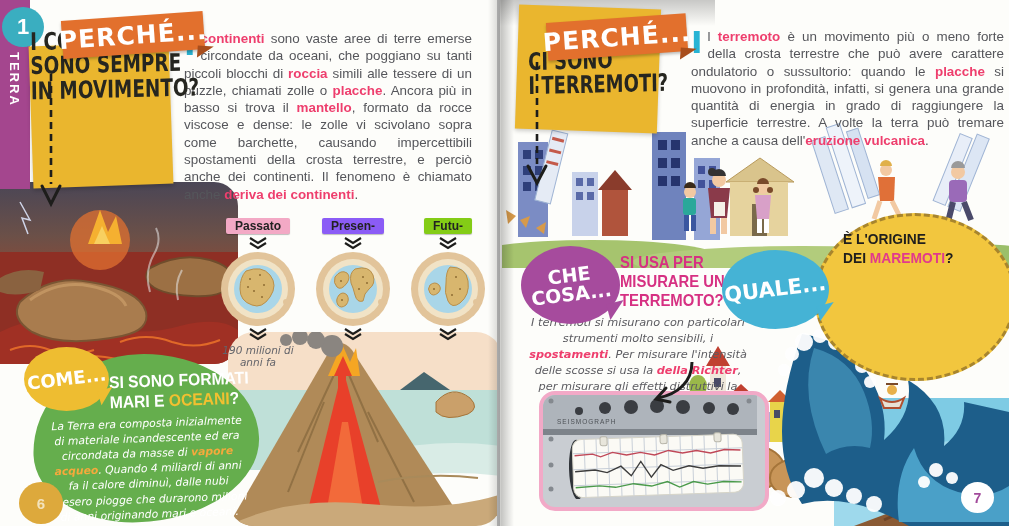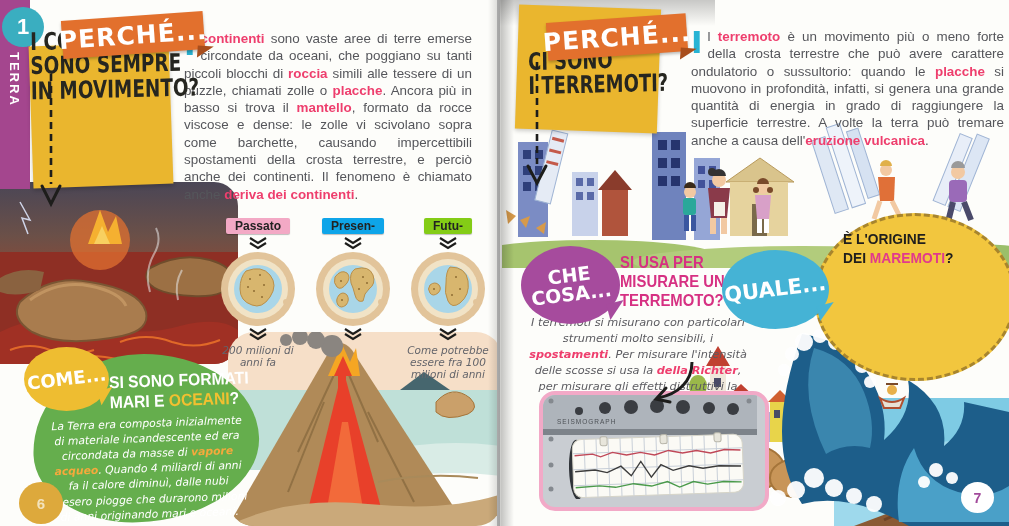--- a/index.html
+++ b/index.html
@@ -219,25 +219,25 @@
               <circle cx="44" cy="34" r="1"></circle>
               <circle cx="34" cy="40" r="1"></circle>
               <circle cx="42" cy="46" r="1"></circle>
               <circle cx="28" cy="36" r="1"></circle>
             </g>
           <rect x="63" y="48" width="9" height="6" rx="3" fill="#e2c49a"></rect>
         </svg>
         <svg class="chev" width="20" height="13" viewBox="0 0 20 13">
           <path d="M2 1 l8 5 8 -5 M2 6 l8 5 8 -5" stroke="#1d1d1b" stroke-width="2.2" fill="none"></path>
           </svg>
-        <div class="caption"><span>200 milioni di anni fa</span></div>
+        <div class="caption"><span>190 milioni di anni fa</span></div>
       </div>
 
       <div class="cup-item">
-        <span class="chip" style="background-color: #0ea5e9;">Presen-</span>
+        <span class="chip" style="background-color: #8b5cf6;">Presen-</span>
         <svg class="chev" width="20" height="13" viewBox="0 0 20 13">
           <path d="M2 1 l8 5 8 -5 M2 6 l8 5 8 -5" stroke="#1d1d1b" stroke-width="2.2" fill="none"></path>
           </svg>
         <svg width="76" height="76" viewBox="0 0 76 76">
           <circle cx="38" cy="38" r="37" fill="#e2c49a"></circle>
             <circle cx="38" cy="38" r="30" fill="#f1e3c6"></circle>
           <circle cx="38" cy="38" r="24" fill="#a9d6e8"></circle>
           <path d="M20 26 q6 -8 12 -4 q4 4 0 10 q-6 8 -10 4 q-4 -4 -2 -10z" fill="#d8b66e" stroke="#b98f4a"></path>
           <path d="M24 44 q4 -4 8 0 q3 5 -1 10 q-5 4 -8 0 q-3 -5 1 -10z" fill="#d8b66e" stroke="#b98f4a"></path>
           <path d="M40 18 q14 -4 18 6 q3 9 -4 14 q-5 4 -6 12 q-6 2 -8 -6 q-2 -8 -4 -12 q-2 -10 4 -14z" fill="#d8b66e" stroke="#b98f4a"></path>
@@ -270,21 +270,20 @@
               <circle cx="46" cy="26" r="1"></circle>
               <circle cx="50" cy="38" r="1"></circle>
               <circle cx="42" cy="44" r="1"></circle>
               <circle cx="24" cy="38" r="1"></circle>
             </g>
           <rect x="63" y="48" width="9" height="6" rx="3" fill="#e2c49a"></rect>
         </svg>
         <svg class="chev" width="20" height="13" viewBox="0 0 20 13">
           <path d="M2 1 l8 5 8 -5 M2 6 l8 5 8 -5" stroke="#1d1d1b" stroke-width="2.2" fill="none"></path>
           </svg>
-        <div class="caption"><span>Come potrebbe essere fra 100 milioni di anni</span></div>
       </div>
     </div>
 
     <div class="green-blob">
       <div class="green-title"><span>SI SONO FORMATI MARI E </span><span class="hl-yellow">OCEANI</span><span>?</span></div>
       <div class="green-body"><span>La Terra era composta inizialmente di materiale incandescente ed era circondata da masse di </span><span class="hl-orange">vapore acqueo</span><span>. Quando 4 miliardi di anni fa il calore diminuì, dalle nubi scesero piogge che durarono milioni di anni originando mari e oceani.</span></div>
     </div>
     <div class="bubble bubble-come">
       <span class="bubble-txt" style="font-size:18px;">COME...</span>
     </div>

